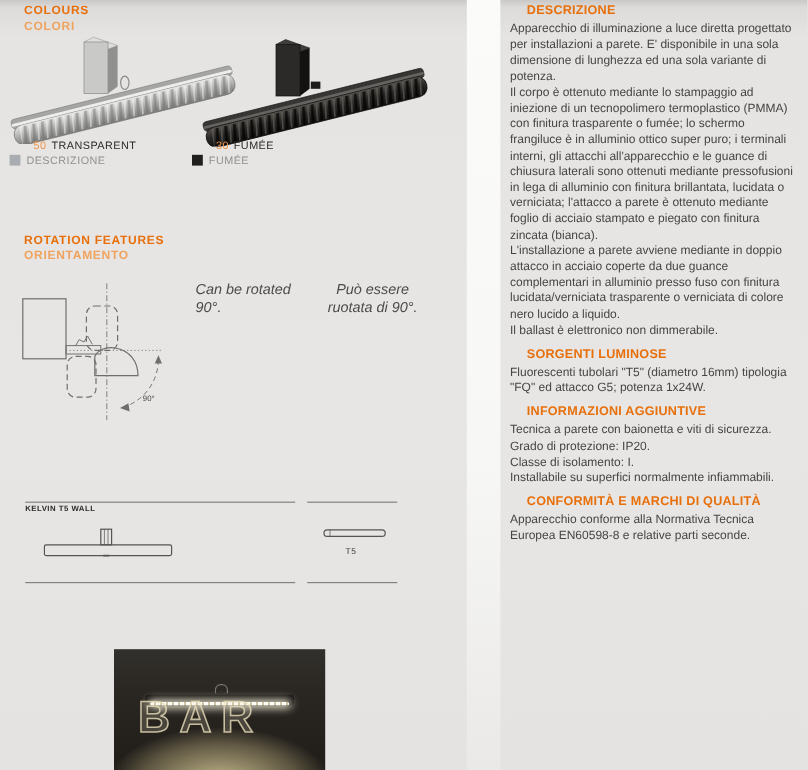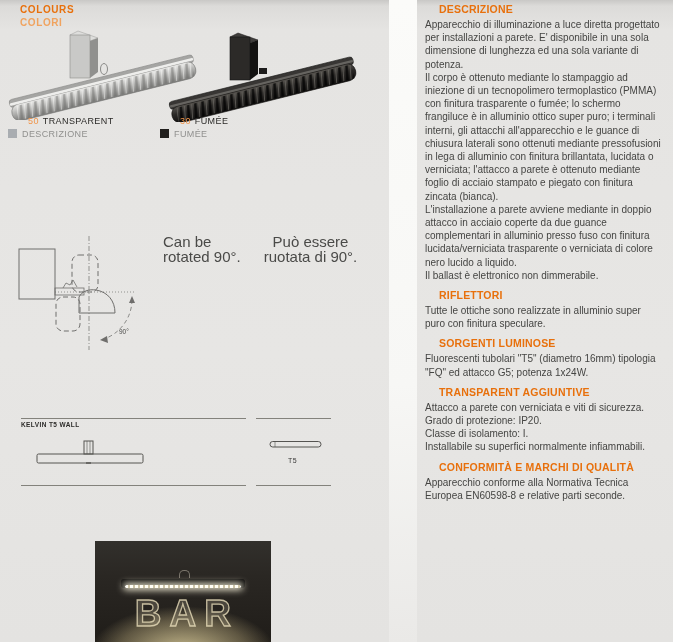--- a/index.html
+++ b/index.html
@@ -20,21 +20,21 @@
   .variant .row{display:flex;align-items:center;height:13px;}
   .variant .code{color:#f0954a;font-weight:normal;margin-right:4px;margin-left:20px;}
   .variant .name{color:#2b2a28;font-weight:normal;}
   .variant .name-it{color:#90908e;}
   .swatch{width:9px;height:9px;margin-right:5px;display:inline-block;}
   .swatch-gray{background:#a9adb1;}
   .swatch-dark{background:#211f1d;}
   .variant-1{left:8px;top:114px;}
   .variant-2{left:160px;top:114px;}
   
-  .rot-caption{position:absolute;font-size:15px;line-height:15px;color:#4a4a48;}
+  .rot-caption{position:absolute;font-size:12px;line-height:15px;color:#4a4a48;font-style:italic;}
   .rot-cap-en{left:163px;top:234px;width:95px;}
   .rot-cap-it{left:263px;top:234px;width:95px;text-align:center;}
   
   .lamp{position:absolute;}
   .lamp-silver{left:6px;top:28px;}
   .lamp-dark{left:166px;top:30px;}
   .rot-diagram{position:absolute;left:5px;top:224px;}
   
   .dim-line{position:absolute;height:0;border-top:1px solid #83827c;}
   .dim-l1{left:21px;top:418px;width:225px;}
@@ -50,21 +50,21 @@
   .photo{position:absolute;left:95px;top:541px;width:176px;height:101px;overflow:hidden;
          background:linear-gradient(180deg,#32302c 0%,#2a2723 35%,#201d19 100%);}
   .photo .pool{position:absolute;left:-20px;top:40px;width:216px;height:120px;
          background:radial-gradient(ellipse 55% 50% at 50% 60%,rgba(233,218,165,.85) 0%,rgba(210,192,140,.35) 55%,rgba(0,0,0,0) 78%);}
   .photo .bar-lamp{position:absolute;left:26px;top:38px;width:124px;height:9px;background:#0d0c0b;border-radius:3px;}
   .photo .bar-glow{position:absolute;left:4px;top:6px;width:116px;height:3px;border-radius:2px;
          background:repeating-linear-gradient(90deg,#fffef6 0 3px,#cfc6a8 3px 5px);
          box-shadow:0 0 7px 2px rgba(255,250,225,.95);}
   .photo .mount-nub{position:absolute;left:84px;top:29px;width:9px;height:7px;border:1.5px solid #7a756b;
          border-bottom:none;border-radius:5px 5px 0 0;background:transparent;}
-  .photo .sign{position:absolute;left:0;top:52px;width:144px;text-align:right;
+  .photo .sign{position:absolute;left:0;top:36px;width:144px;text-align:center;
          font-size:37px;font-weight:bold;letter-spacing:8px;color:rgba(238,228,196,.18);
          -webkit-text-stroke:1.3px rgba(232,221,186,.8);}
   
   .specs{position:absolute;left:425px;top:3px;width:236px;}
   .spec-title{margin:7px 0 3px 0;font-size:10.5px;font-weight:bold;letter-spacing:.2px;color:#e8700c;padding-left:14px;}
   .spec:first-child .spec-title{margin-top:0;}
   .spec-p{margin:0;font-size:10px;line-height:13.2px;color:#454543;}
 </style>
 </head>
 <body>
@@ -138,20 +138,24 @@
     <div class="row">
       <span class="code">30</span>
       <span class="name">FUMÉE</span>
     </div>
     <div class="row">
       <span class="swatch swatch-dark"></span>
       <span class="name-it">FUMÉE</span>
     </div>
   </div>
 
+  <div class="sec-head head-rotation">
+    <span class="t1">ROTATION FEATURES</span>
+    <span class="t2">ORIENTAMENTO</span>
+  </div>
 
   <svg class="rot-diagram" width="150" height="132" viewBox="0 0 150 132">
     <g fill="none" stroke="#6f6e6c" stroke-width="1">
       <rect x="14" y="25" width="36" height="50"></rect>
       <line x1="84" y1="12" x2="84" y2="126" stroke-width="0.7" stroke-dasharray="5 2 1 2"></line>
       <line x1="50" y1="68" x2="129" y2="68" stroke-width="0.7" stroke-dasharray="1 2"></line>
       <rect x="50" y="64" width="29" height="7" stroke-width="0.8"></rect>
       <path d="M58,64 l3,-5 l4,2 l3,-5 l4,7" stroke-width="0.8"></path>
       <path d="M74,89 L74,73 C77,67 84,65 91,66 C103,68 110,77 110,89 Z"></path>
       <rect x="67" y="31" width="26" height="37" rx="7" stroke-dasharray="5 3"></rect>
@@ -203,34 +207,30 @@
   <div class="specs">
 
     <section class="spec">
       <h3 class="spec-title">DESCRIZIONE</h3>
       <p class="spec-p">Apparecchio di illuminazione a luce diretta progettato per installazioni a parete. E' disponibile in una sola dimensione di lunghezza ed una sola variante di potenza.</p>
       <p class="spec-p">Il corpo è ottenuto mediante lo stampaggio ad iniezione di un tecnopolimero termoplastico (PMMA) con finitura trasparente o fumée; lo schermo frangiluce è in alluminio ottico super puro; i terminali interni, gli attacchi all'apparecchio e le guance di chiusura laterali sono ottenuti mediante pressofusioni in lega di alluminio con finitura brillantata, lucidata o verniciata; l'attacco a parete è ottenuto mediante foglio di acciaio stampato e piegato con finitura zincata (bianca).</p>
       <p class="spec-p">L'installazione a parete avviene mediante in doppio attacco in acciaio coperte da due guance complementari in alluminio presso fuso con finitura lucidata/verniciata trasparente o verniciata di colore nero lucido a liquido.</p>
       <p class="spec-p">Il ballast è elettronico non dimmerabile.</p>
     </section>
 
-    <section class="spec">
-      <h3 class="spec-title">RIFLETTORI</h3>
-      <p class="spec-p">Tutte le ottiche sono realizzate in alluminio super puro con finitura speculare.</p>
-    </section>
 
     <section class="spec">
       <h3 class="spec-title">SORGENTI LUMINOSE</h3>
       <p class="spec-p">Fluorescenti tubolari "T5" (diametro 16mm) tipologia "FQ" ed attacco G5; potenza 1x24W.</p>
     </section>
 
 
     <section class="spec">
-      <h3 class="spec-title">TRANSPARENT AGGIUNTIVE</h3>
-      <p class="spec-p">Attacco a parete con verniciata e viti di sicurezza.</p>
+      <h3 class="spec-title">INFORMAZIONI AGGIUNTIVE</h3>
+      <p class="spec-p">Tecnica a parete con baionetta e viti di sicurezza.</p>
       <p class="spec-p">Grado di protezione: IP20.</p>
       <p class="spec-p">Classe di isolamento: I.</p>
       <p class="spec-p">Installabile su superfici normalmente infiammabili.</p>
     </section>
 
     <section class="spec">
       <h3 class="spec-title">CONFORMITÀ E MARCHI DI QUALITÀ</h3>
       <p class="spec-p">Apparecchio conforme alla Normativa Tecnica Europea EN60598-8 e relative parti seconde.</p>
     </section>
 

